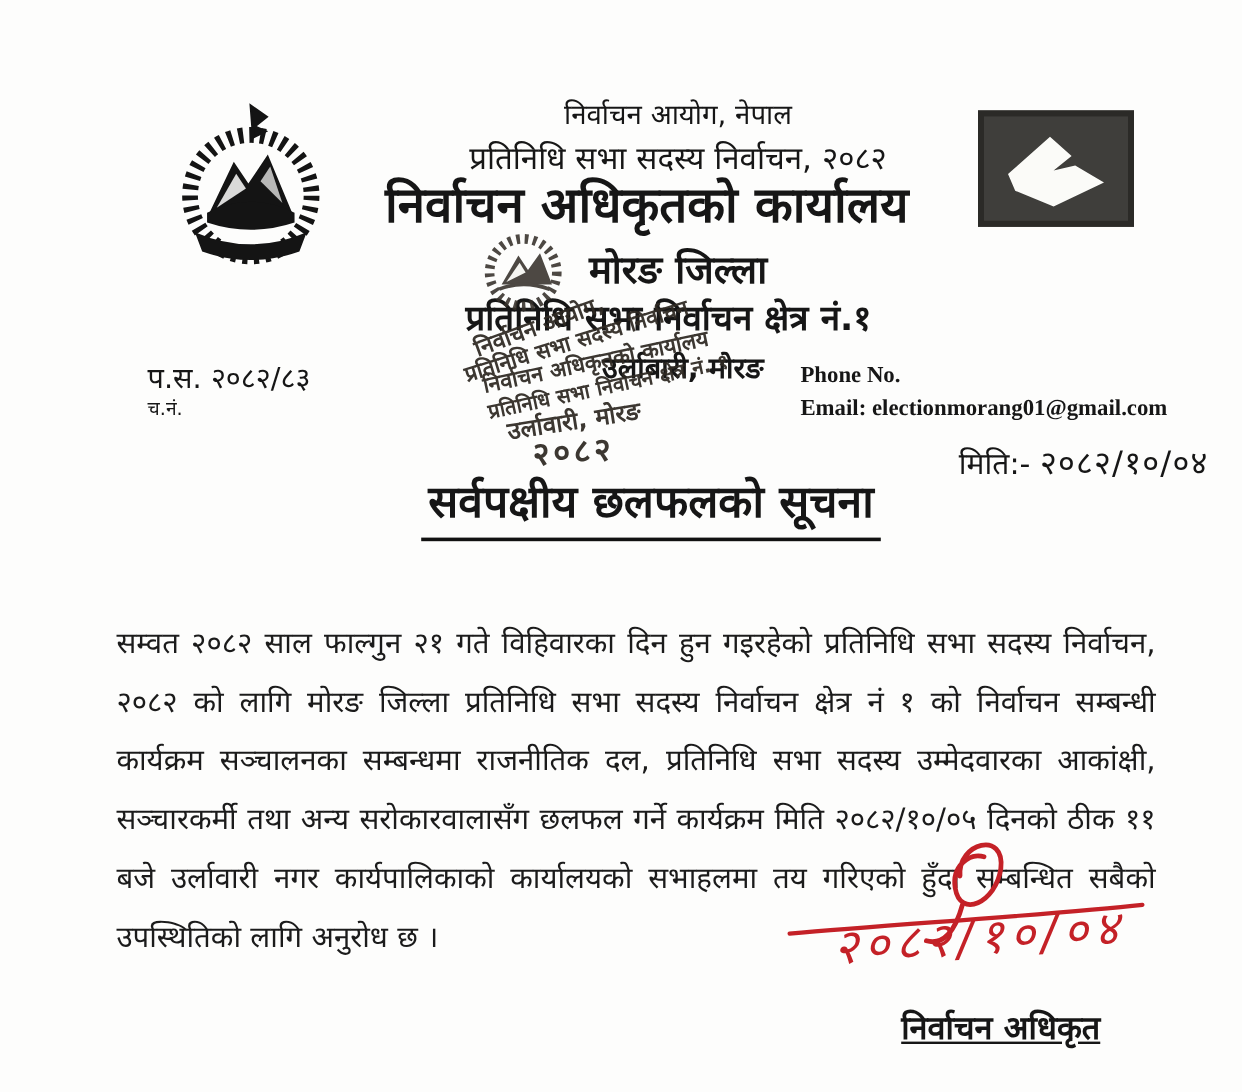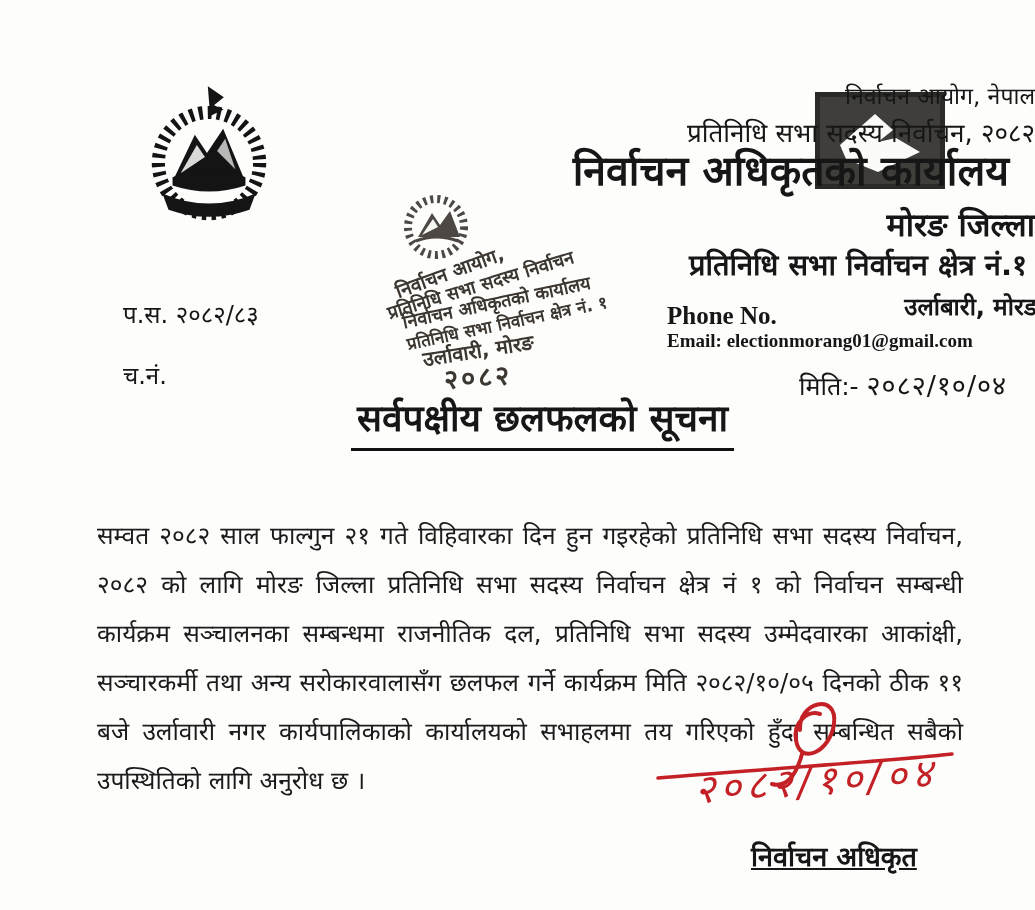--- a/index.html
+++ b/index.html
@@ -4,21 +4,21 @@
 <style>
   html,body{margin:0;padding:0;}
   body{
     width:1035px;height:910px;position:relative;overflow:hidden;
     background:#fdfdfc;
     font-family:"DejaVu Sans","Liberation Sans",sans-serif;
     color:#161616;
   }
   .abs{position:absolute;}
   
-  .hdr{position:absolute;left:95px;right:0;text-align:right;line-height:1.1;}
+  .hdr{position:absolute;left:95px;right:0;text-align:center;line-height:1.1;}
   .h1{top:84px;font-size:23px;}
   .h2{top:119px;font-size:26px;}
   .office{top:149px;font-size:41px;font-weight:700;transform:translateX(-26px);}
   .district{top:208px;font-size:32px;font-weight:700;}
   .constituency{top:250px;font-size:29px;font-weight:700;transform:translateX(-8px);}
   .location{top:294px;font-size:24px;font-weight:700;transform:translateX(4px);}
   
   .emblem{left:128px;top:84px;width:162px;height:142px;}
   
   .symbox{left:815px;top:92px;width:130px;height:97px;background:#3f3e3b;
@@ -29,22 +29,22 @@
   .stamp div{white-space:nowrap;}
   .st1{font-size:19px;transform:rotate(-8deg) translateX(-46px);}
   .st2{font-size:18px;transform:rotate(-5deg) translateX(-18px);}
   .st3{font-size:18px;transform:translateX(-6px);}
   .st4{font-size:17px;}
   .st5{font-size:20px;transform:rotate(3deg) translateX(-34px);}
   .st6{font-size:27px;transform:rotate(8deg) translateX(-40px);letter-spacing:3px;}
   .stamp-emblem{left:388px;top:193px;width:104px;height:68px;opacity:.88;}
   
   .refno{left:123px;top:297px;font-size:24px;}
-  .chno{left:123px;top:358px;font-size:24px;}
-  .phone{left:667px;top:302px;font-size:25px;font-weight:700;font-family:"Liberation Serif","DejaVu Serif",serif;}
+  .chno{left:123px;top:329px;font-size:16px;}
+  .phone{left:667px;top:302px;font-size:19px;font-weight:700;font-family:"Liberation Serif","DejaVu Serif",serif;}
   .email{left:667px;top:330px;font-size:19px;font-weight:700;font-family:"Liberation Serif","DejaVu Serif",serif;}
   .dateline{left:760px;top:366px;font-size:25px;margin-left:39px;}
   .dateline .val{font-size:27px;letter-spacing:1px;}
   
   .title-wrap{left:0;right:0;top:391px;text-align:center;}
   .title{display:inline-block;font-size:37px;font-weight:700;
          border-bottom:3px solid #111;padding:0 6px 6px 6px;transform:translateX(25px);}
   
   .body-text{left:97px;top:486px;width:866px;font-size:24.5px;line-height:49px;
              text-align:justify;color:#1b1b1b;}

